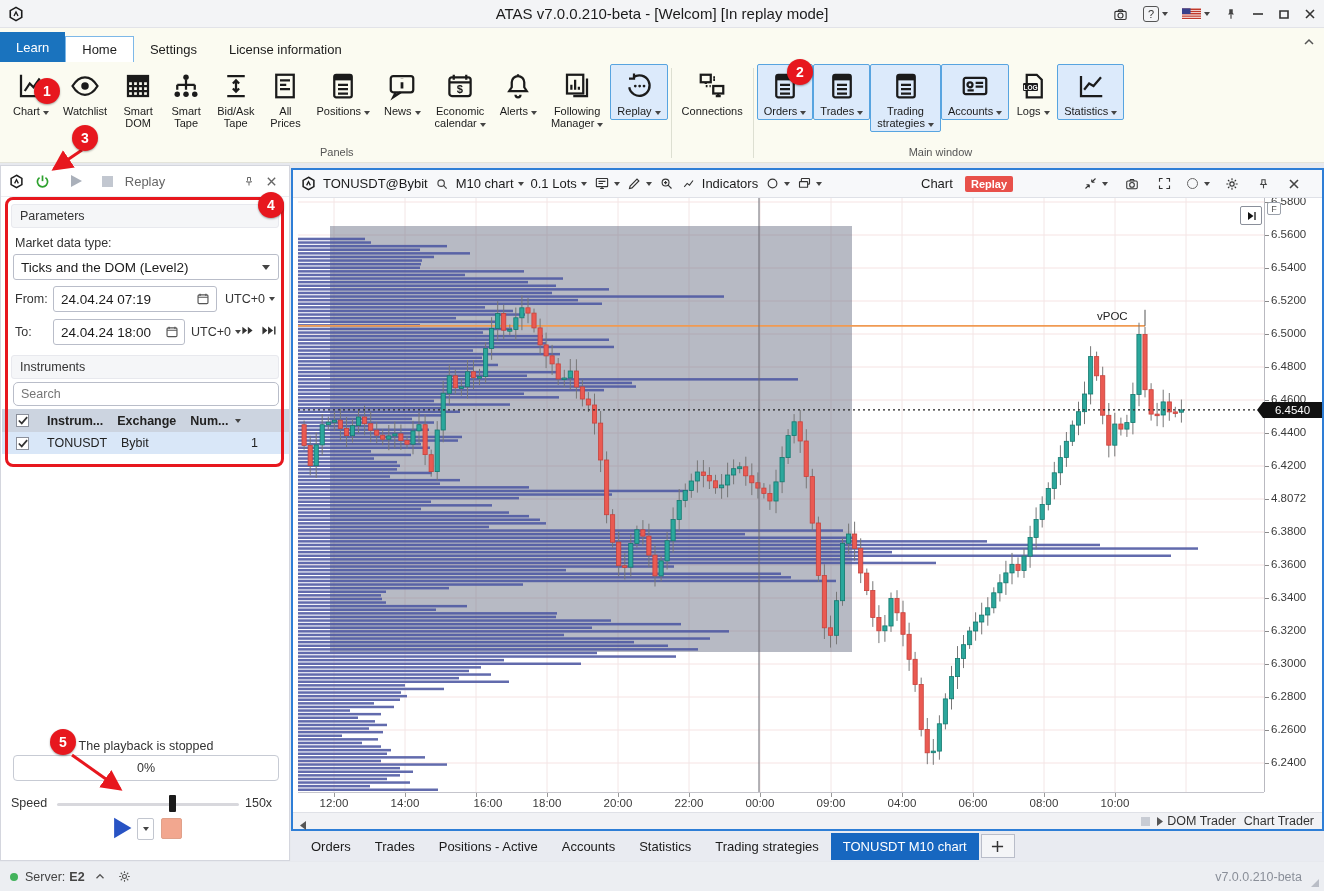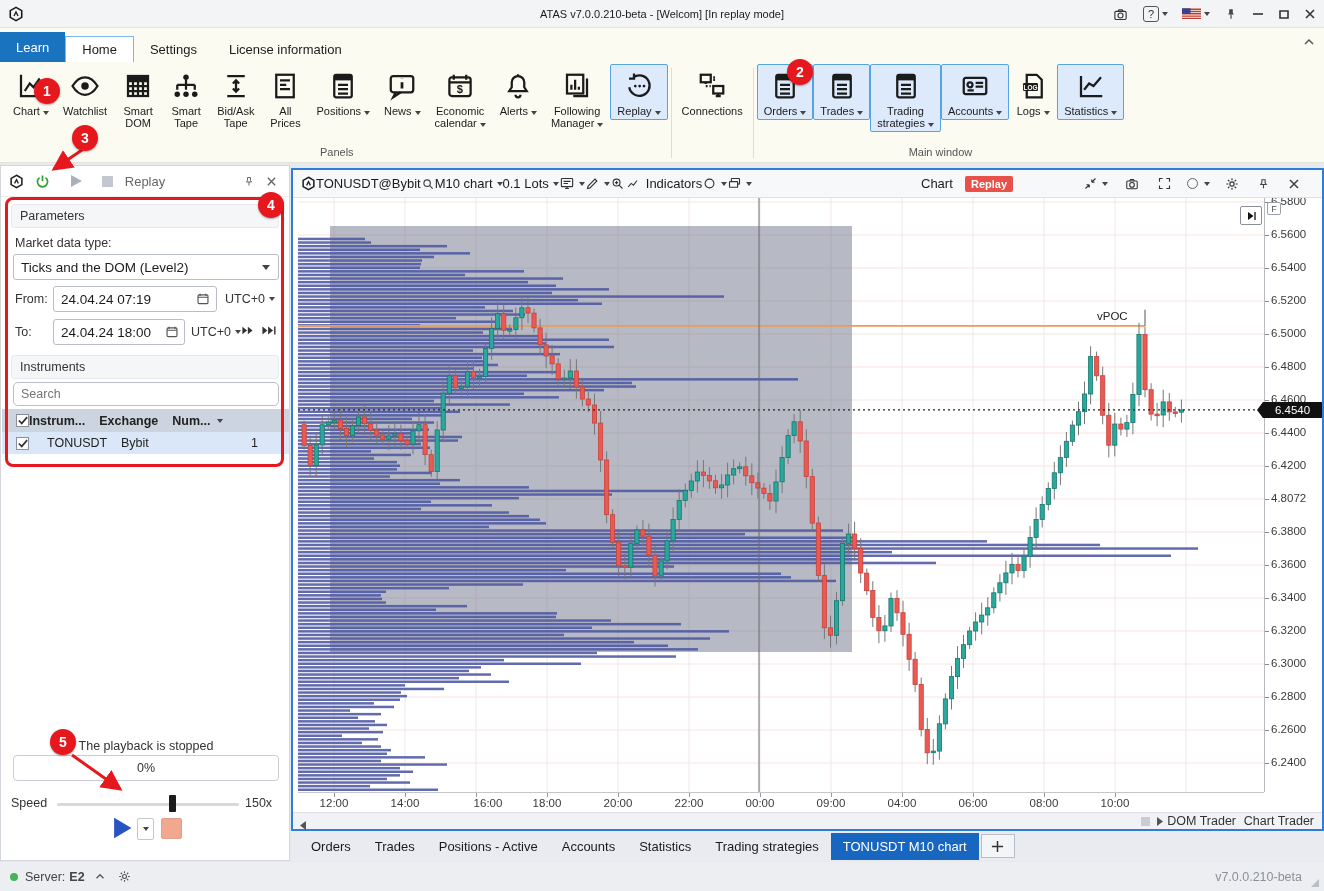--- a/index.html
+++ b/index.html
@@ -1,21 +1,21 @@
 <!DOCTYPE html>
 <html><head>
 <meta charset="utf-8">
 <style>
 *{margin:0;padding:0;box-sizing:border-box;}
 body{font-family:"Liberation Sans",sans-serif;background:#c9ccd4;}
 .app{position:relative;width:1324px;height:891px;background:#e7e9ee;overflow:hidden;color:#222;font-size:13px;}
 svg{display:block;}
 
 .titlebar{position:absolute;left:0;top:0;width:1324px;height:28px;background:#f3f4f6;display:flex;align-items:center;border-bottom:1px solid #e2e3e8;}
-.tb-title{position:absolute;left:0;right:0;text-align:center;font-size:11px;color:#1b1b1b;}
+.tb-title{position:absolute;left:0;right:0;text-align:center;font-size:15px;color:#1b1b1b;}
 .tb-icons{position:absolute;right:8px;top:0;height:28px;display:flex;align-items:center;gap:14px;}
 .tb-icons .ic{display:flex;align-items:center;gap:3px;color:#333;}
 .helpbox{border:1px solid #555;border-radius:3px;width:16px;height:16px;font-size:11px;display:flex;align-items:center;justify-content:center;}
 .caret{display:inline-block;width:0;height:0;border-left:4px solid transparent;border-right:4px solid transparent;border-top:5px solid #444;}
 .caret.sm{border-left-width:3px;border-right-width:3px;border-top-width:4px;}
 
 .tabrow{position:absolute;left:0;top:28px;width:1324px;height:34px;background:#fbfbf1;display:flex;align-items:flex-end;}
 .rtab{height:26px;display:flex;align-items:center;padding:0 16px;font-size:13px;color:#1b1b1b;cursor:default;}
 .rtab.learn{background:#1a73be;color:#fff;height:30px;}
 .rtab.active{background:#fff;border:1px solid #7db8e8;border-bottom:none;}
@@ -37,21 +37,21 @@
 .secbar{position:absolute;left:10px;width:268px;height:24px;background:#f5f6f8;border:1px solid #e8e9ee;border-radius:3px;display:flex;align-items:center;padding:0 8px;font-size:12.5px;color:#333;}
 .fld{position:absolute;background:#fff;border:1px solid #b9bdc9;border-radius:3px;display:flex;align-items:center;padding:0 7px;font-size:13.5px;color:#1b1b1b;}
 .lbl{position:absolute;font-size:12.5px;color:#333;}
 .tzbox{position:absolute;display:flex;align-items:center;gap:4px;font-size:12.5px;color:#333;}
 .thead{position:absolute;left:1px;width:287px;height:23px;background:#ccd4e0;display:flex;align-items:center;font-size:12.5px;color:#222;font-weight:bold;}
 .trow{position:absolute;left:1px;width:287px;height:22px;background:#d9e7f8;display:flex;align-items:center;font-size:12.5px;color:#222;}
 .cb{width:13px;height:13px;background:#fff;border:1px solid #8a8f9a;display:inline-flex;align-items:center;justify-content:center;margin-left:14px;}
 .progress{position:absolute;left:12px;width:266px;height:26px;border:1px solid #c7cbd4;border-radius:4px;background:#fff;display:flex;align-items:center;justify-content:center;font-size:12.5px;color:#333;}
 
 .chart-window{position:absolute;left:291px;top:168px;width:1033px;height:663px;background:#fff;border:2px solid #2e7ed6;}
-.ct-toolbar{position:absolute;left:0;top:0;width:100%;height:28px;background:#f7f8fa;border-bottom:1px solid #dfe1e7;display:flex;align-items:center;padding:0 8px;font-size:13px;color:#1b1b1b;}
+.ct-toolbar{position:absolute;left:0;top:0;width:100%;height:28px;background:#f7f8fa;border-bottom:1px solid #dfe1e7;display:flex;align-items:center;padding:0 8px;gap:7px;font-size:13px;color:#1b1b1b;}
 .ct-item{display:flex;align-items:center;gap:4px;}
 .plot-wrap{position:absolute;left:5px;top:28px;width:966px;height:594px;overflow:hidden;background:#fff;}
 .price-axis{position:absolute;left:971px;top:28px;width:58px;height:594px;border-left:1px solid #b9b9c0;overflow:hidden;background:#fff;}
 .pa-label{position:absolute;left:6px;font-size:11.5px;color:#3a3a3a;}
 .pa-tick{position:absolute;left:0;width:4px;height:1px;background:#888;}
 .price-tag{position:absolute;left:970px;width:59px;height:16px;background:#111;color:#fff;font-size:11.5px;display:flex;align-items:center;justify-content:center;z-index:5;}
 .price-tag:before{content:"";position:absolute;left:-6px;border-top:8px solid transparent;border-bottom:8px solid transparent;border-right:6px solid #111;}
 .time-axis{position:absolute;left:5px;top:622px;width:966px;height:20px;border-top:1px solid #c5c5cc;background:#fff;}
 .ta-label{position:absolute;top:4px;font-size:11.5px;color:#3a3a3a;transform:translateX(-50%);}
 .ta-tick{position:absolute;top:0;width:1px;height:4px;background:#999;}
@@ -489,21 +489,21 @@
         <span>Instruments</span>
       </div>
     <input class="fld" style="left: 12px; top: 216px; width: 266px; height: 24px; border-radius: 5px; font-size: 12.5px; color: rgb(51, 51, 51);" placeholder="Search">
 
     <div class="thead" style="top:243px;">
       <span class="cb">
           <svg width="10" height="9" viewBox="0 0 12 10">
             <path d="M1 5l3.5 3.5L11 1" fill="none" stroke="#333" stroke-width="2"></path>
           </svg>
         </span>
-      <span style="">Instrum...</span>
+      <span style="margin-left:18px;">Instrum...</span>
       <span style="margin-left:14px;">Exchange</span>
       <span style="margin-left:14px;">Num...</span>
       <span class="caret sm" style="margin-left:6px;"></span>
     </div>
     <div class="trow" style="top:266px;">
       <span class="cb">
           <svg width="10" height="9" viewBox="0 0 12 10">
             <path d="M1 5l3.5 3.5L11 1" fill="none" stroke="#333" stroke-width="2"></path>
           </svg>
         </span>

